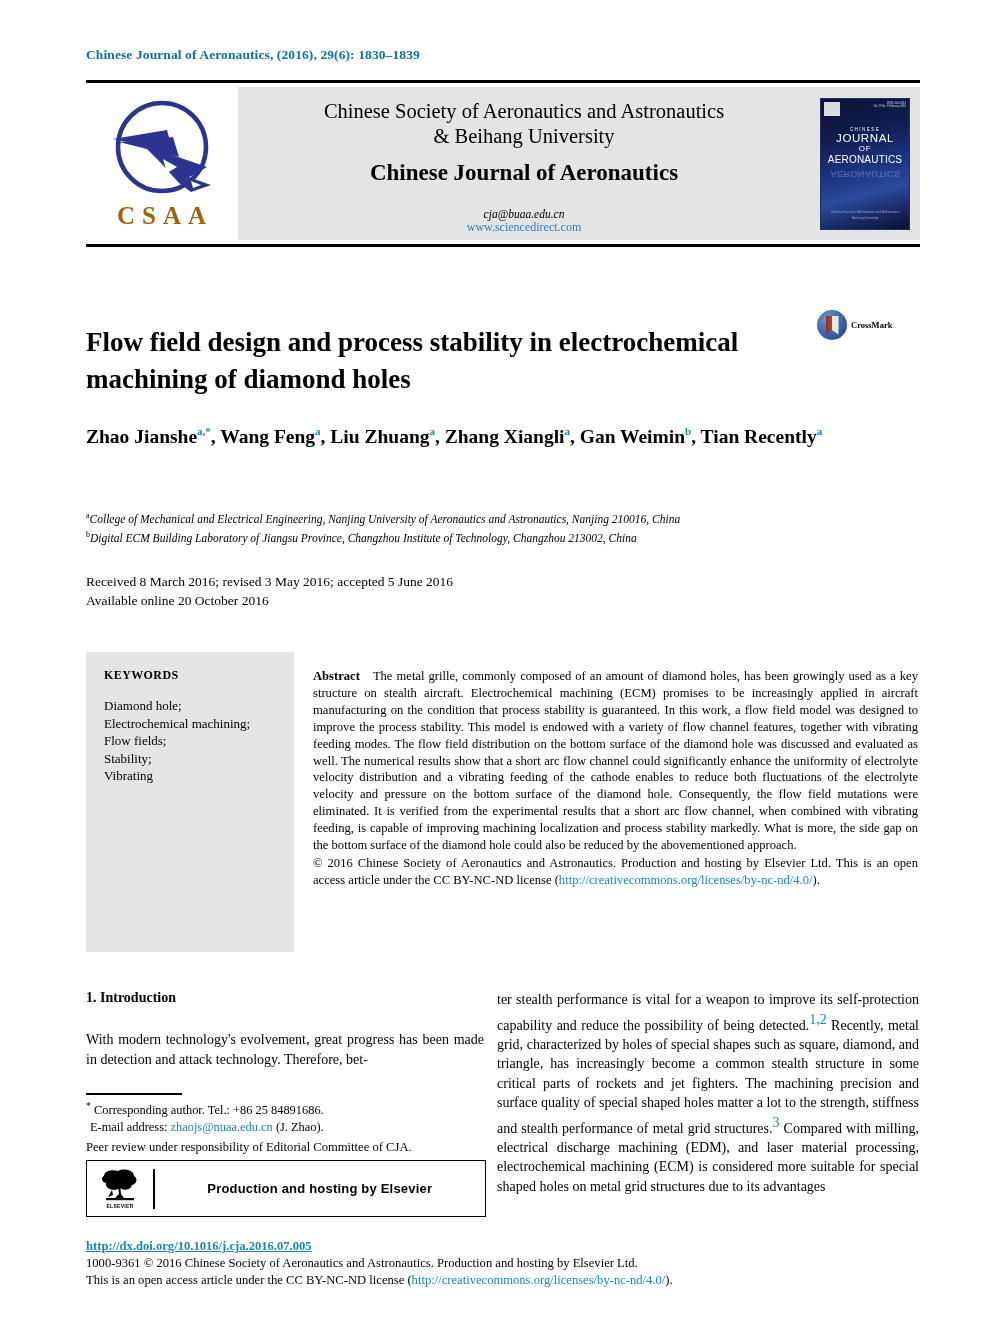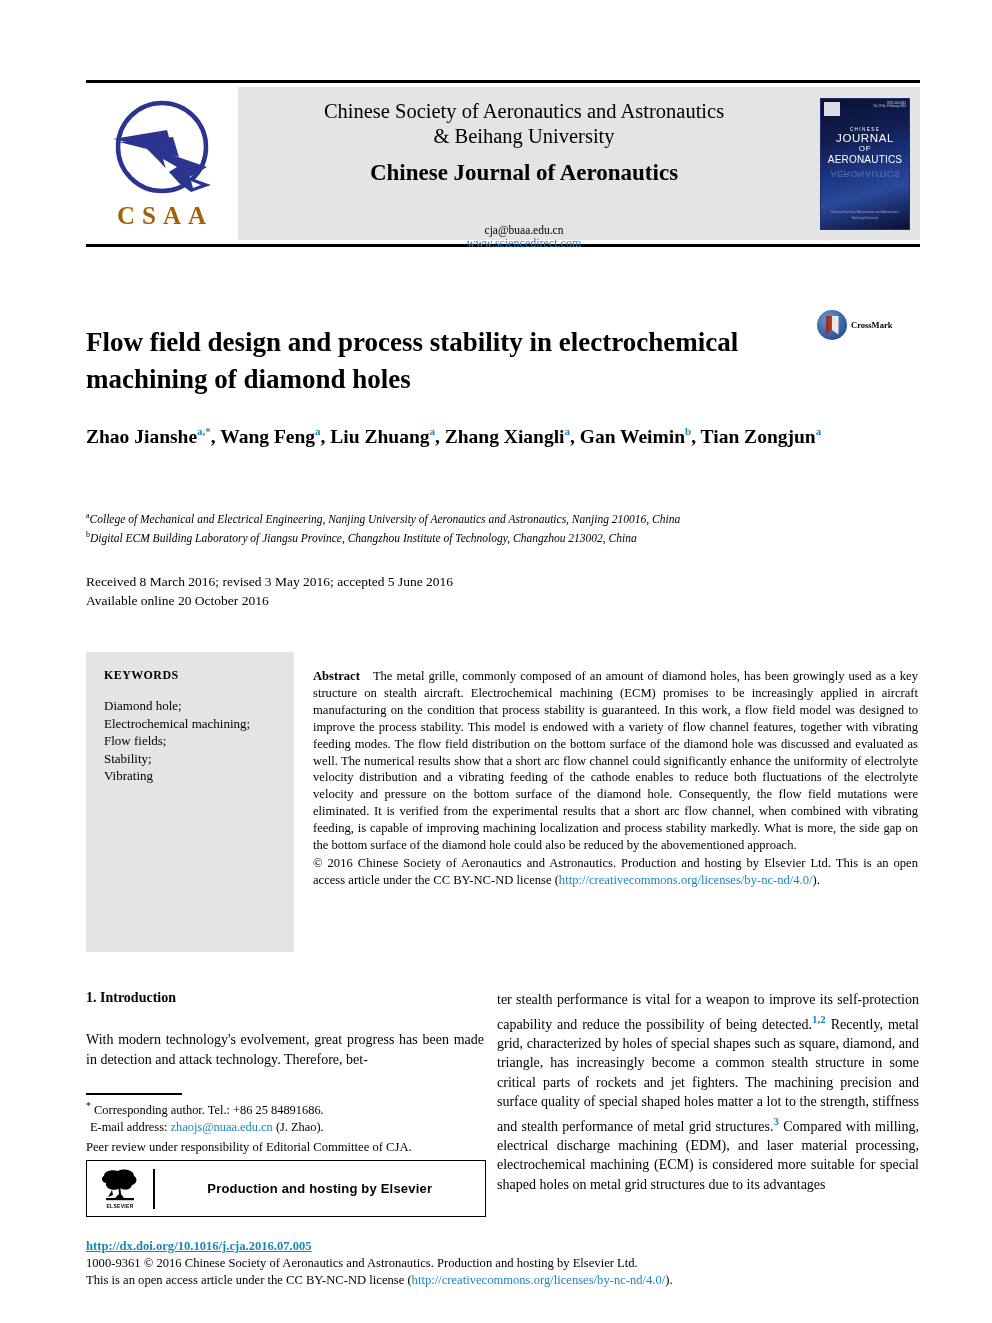--- a/index.html
+++ b/index.html
@@ -35,21 +35,21 @@
     font-family:"Liberation Serif", serif;
     font-size:25px;font-weight:bold;color:#a16207;
     letter-spacing:7px;margin-top:1px;padding-left:6px;
   }
   .mast-center{
     flex:1;background:#e4e4e4;display:flex;flex-direction:column;
     align-items:center;justify-content:flex-start;padding-top:12px;
   }
   .soc1{font-size:20.5px;line-height:25px;text-align:center;}
   .journ{font-size:23px;font-weight:bold;margin-top:11px;text-align:center;}
-  .mail{font-size:11.5px;margin-top:38px;text-align:left;}
+  .mail{font-size:11.5px;margin-top:22px;text-align:left;font-style:italic;}
   .sd{font-size:12px;color:#2f7fc4;text-align:center;line-height:14px;}
   .mast-right{
     width:110px;background:#e4e4e4;display:flex;
     align-items:center;justify-content:center;
   }
   .cover{
     width:88px;height:130px;position:relative;overflow:hidden;
     background:linear-gradient(165deg,#0a1233 0%,#101c4d 28%,#1b3480 52%,#2a4a9c 70%,#16255c 88%,#0a1030 100%);
     border:1px solid #20306a;
   }
@@ -141,21 +141,21 @@
   a.lnk{color:#1a86b8;text-decoration:none;}
 
   
   .colL{
     position:absolute;left:86px;top:990px;width:398px;
   }
   .colR{
     position:absolute;left:497px;top:990px;width:422px;
     font-size:14px;line-height:19.5px;text-align:justify;
   }
-  .colR sup{color:#1a86b8;font-size:11px;font-weight:bold;vertical-align:super;}
+  .colR sup{color:#1a86b8;font-size:14px;font-weight:normal;vertical-align:super;}
   .secthead{font-size:14px;font-weight:bold;}
   .bodyp{font-size:14px;line-height:19.5px;text-align:justify;margin-top:24px;}
 
   
   .fnrule{position:absolute;left:86px;top:1093px;width:96px;height:2px;background:#000;}
   .footnote{
     position:absolute;left:86px;top:1098px;width:400px;
     font-size:12.4px;line-height:16.5px;
   }
   .footnote sup{font-size:10px;vertical-align:super;}
@@ -186,20 +186,21 @@
     position:absolute;left:86px;top:1238px;width:830px;
     font-size:12.6px;line-height:17px;
   }
   .doi{color:#1a86b8;font-weight:bold;font-size:12.6px;}
 </style>
 </head>
 <body>
 
 <div class="page">
 
+  <div class="runhead">Chinese Journal of Aeronautics, (2016), 29(6): 1830–1839</div>
 
   <div class="masthead">
     <div class="mast-rule"></div>
     <div class="mast-body">
 
       <div class="mast-left">
         <svg class="csaa-logo" viewBox="0 0 118 104">
           <circle cx="59" cy="50" r="44" fill="none" stroke="#2b3590" stroke-width="4.5"></circle>
           <path d="M10 42 L70 55 L64 33 Z" fill="#2b3590"></path>
           <path d="M16 45 L76 60 L70 40 Z" fill="#2b3590"></path>
@@ -242,21 +243,21 @@
 
   <h1 class="title">Flow field design and process stability in electrochemical machining of diamond holes</h1>
 
   <div class="crossmark">
     <div class="cm-circle">
       <div class="cm-book"></div>
     </div>
     <div class="cm-label">CrossMark</div>
   </div>
 
-  <div class="authors"><span>Zhao Jianshe</span><sup>a,*</sup><span>, </span><span>Wang Feng</span><sup>a</sup><span>, </span><span>Liu Zhuang</span><sup>a</sup><span>, </span><span>Zhang Xiangli</span><sup>a</sup><span>, </span><span>Gan Weimin</span><sup>b</sup><span>, </span><span>Tian Zongjun</span><sup>a</sup></div>
+  <div class="authors"><span>Zhao Jianshe</span><sup>a,*</sup><span>, </span><span>Wang Feng</span><sup>a</sup><span>, </span><span>Liu Zhuang</span><sup>a</sup><span>, </span><span>Zhang Xiangli</span><sup>a</sup><span>, </span><span>Gan Weimin</span><sup>b</sup><span>, </span><span>Tian Recently</span><sup>a</sup></div>
 
   <div class="affils">
       <div><sup>a</sup><span>College of Mechanical and Electrical Engineering, Nanjing University of Aeronautics and Astronautics, Nanjing 210016, China</span></div>
       <div><sup>b</sup><span>Digital ECM Building Laboratory of Jiangsu Province, Changzhou Institute of Technology, Changzhou 213002, China</span></div>
     </div>
 
   <div class="dates">
     <div>Received 8 March 2016; revised 3 May 2016; accepted 5 June 2016</div>
     <div>Available online 20 October 2016</div>
   </div>

